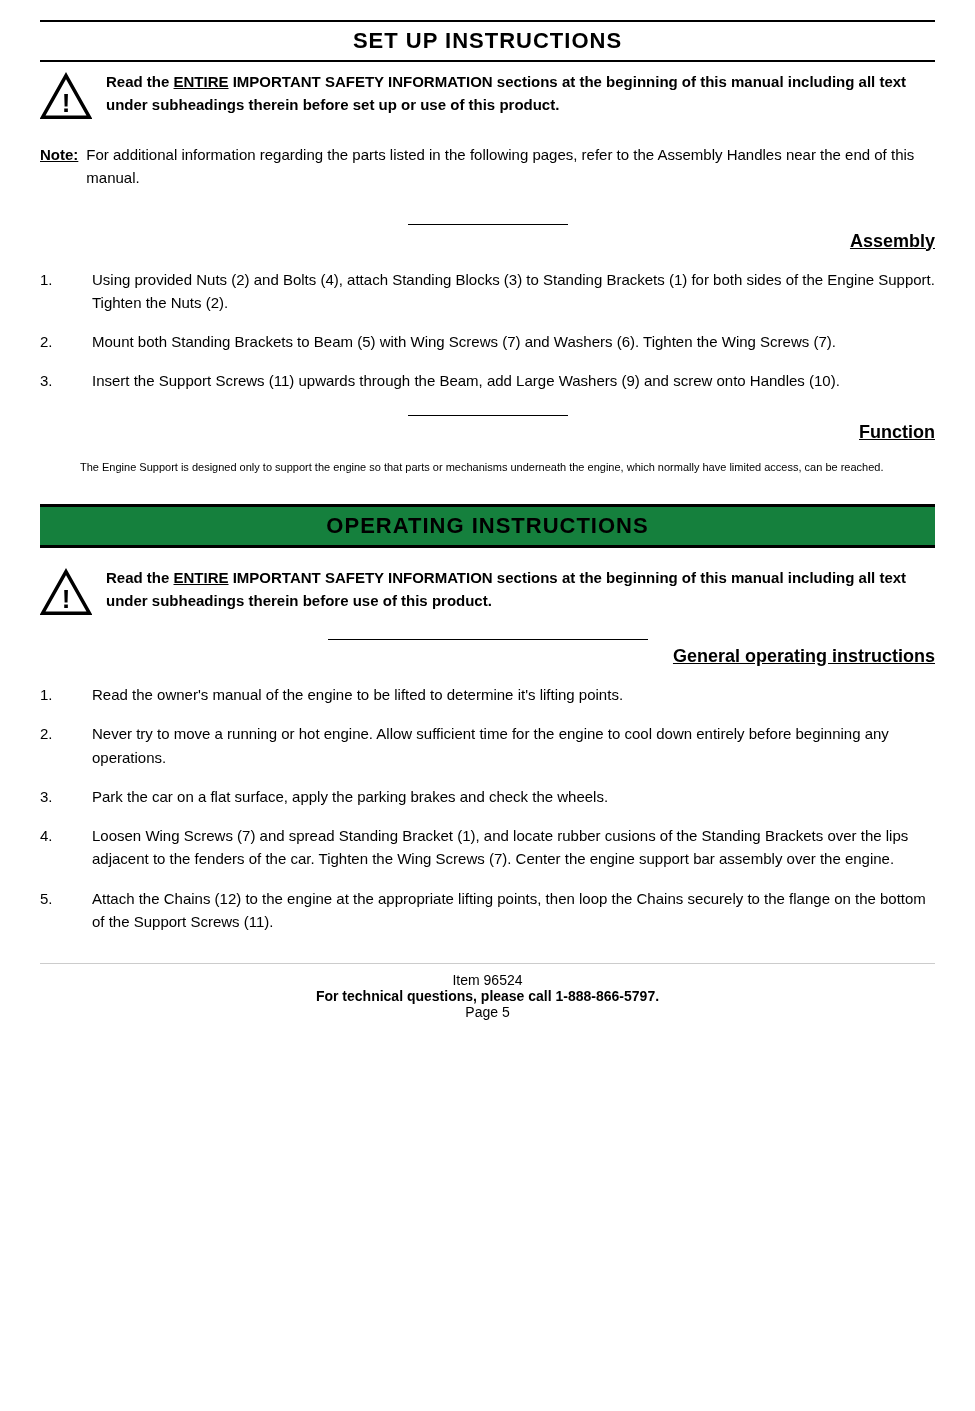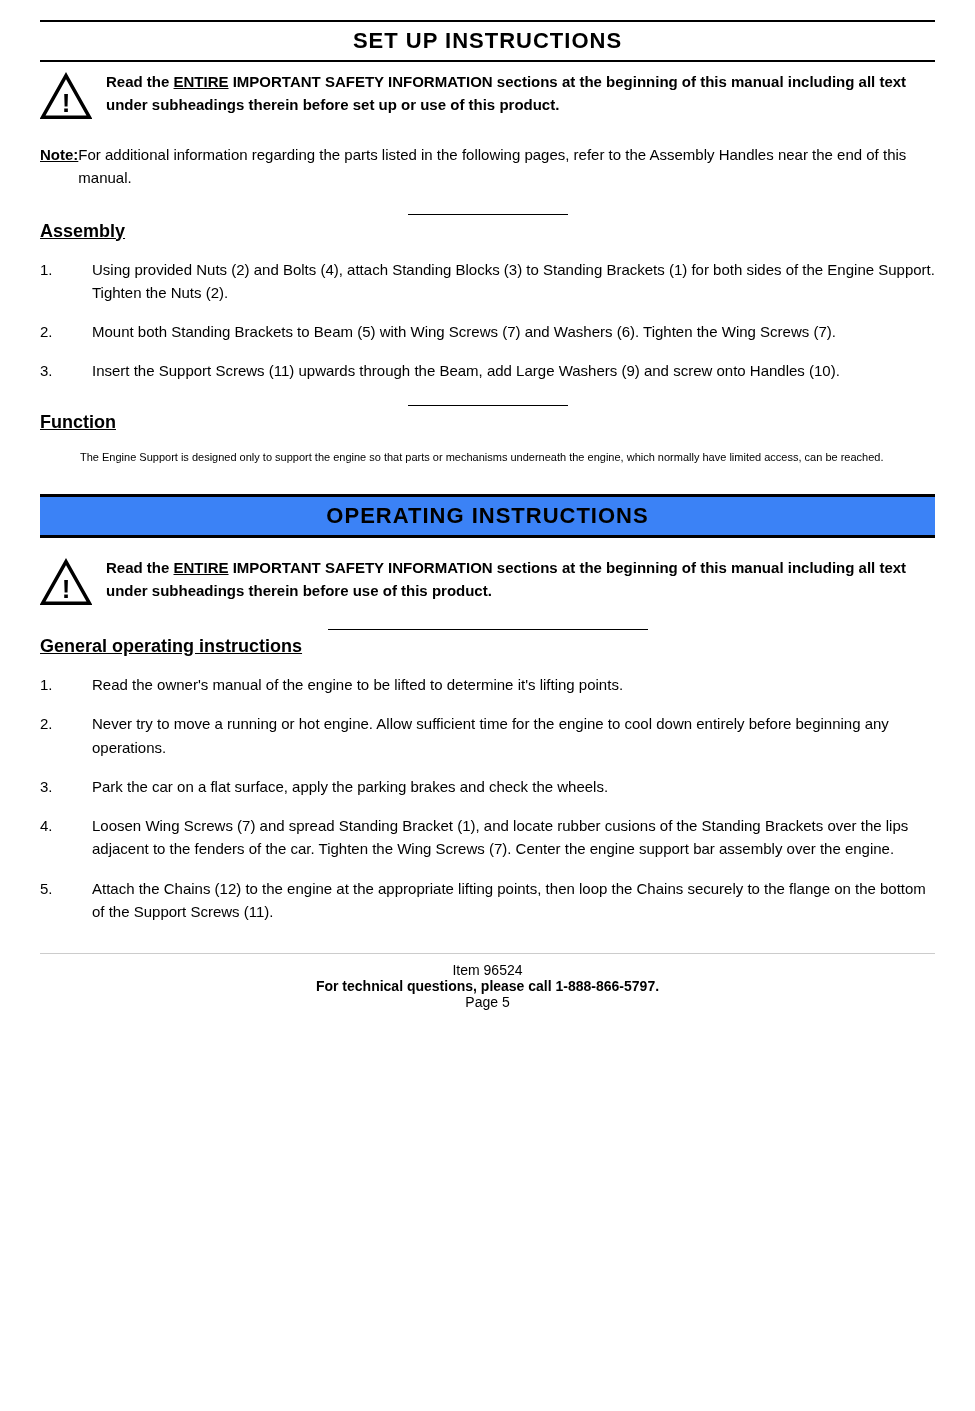--- a/index.html
+++ b/index.html
@@ -50,21 +50,22 @@
       line-height: 1.55;
     }
 
     .warning-text u {
       text-decoration: underline;
     }
 
     
     .note-section {
       display: flex;
-      margin-bottom: 24px;
+      gap: 8px;
+      margin-bottom: 34px;
       font-size: 15px;
       line-height: 1.55;
     }
 
     .note-label {
       font-weight: bold;
       text-decoration: underline;
       flex-shrink: 0;
     }
 
@@ -100,21 +101,21 @@
     .operating-header {
       text-align: center;
       font-size: 22px;
       font-weight: bold;
       border-top: 3px solid #000;
       border-bottom: 3px solid #000;
       padding: 6px 0;
       margin-bottom: 18px;
       margin-top: 10px;
       letter-spacing: 1px;
-      background: #3b82f6;
+      background: #15803d;
     }
 
     
     .page-footer {
       display: flex;
       justify-content: space-between;
       align-items: center;
       margin-top: 30px;
       font-size: 14px;
       border-top: 1px solid #ccc;
@@ -138,21 +139,21 @@
       border-top: 1.5px solid #000;
       width: 160px;
       margin: 0 auto 6px auto;
     }
 
     .divider-line-wide {
       width: 320px;
     }
 
     .centered-heading {
-      text-align: left;
+      text-align: right;
       font-size: 18px;
       font-weight: bold;
       text-decoration: underline;
       margin-bottom: 16px;
     }
   </style>
 </head>
 <body>
 
 <div class="page-container">

